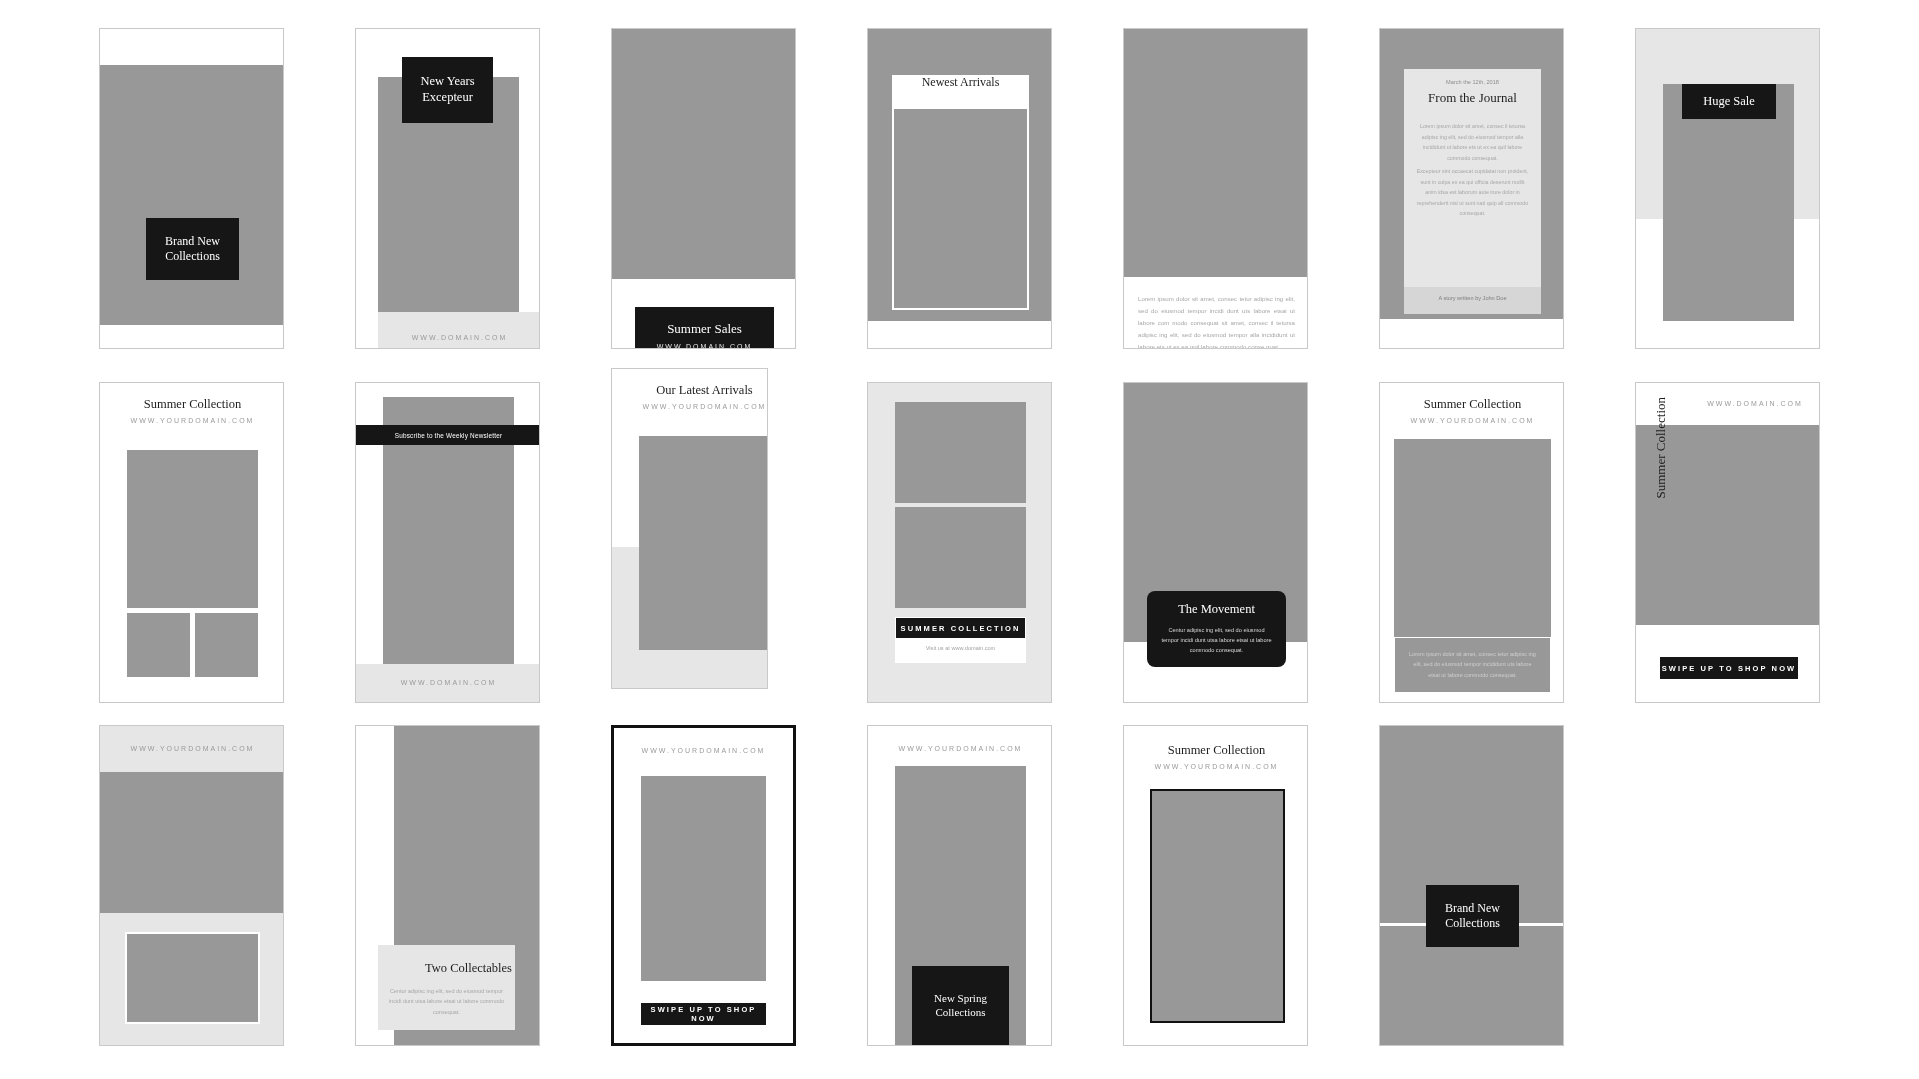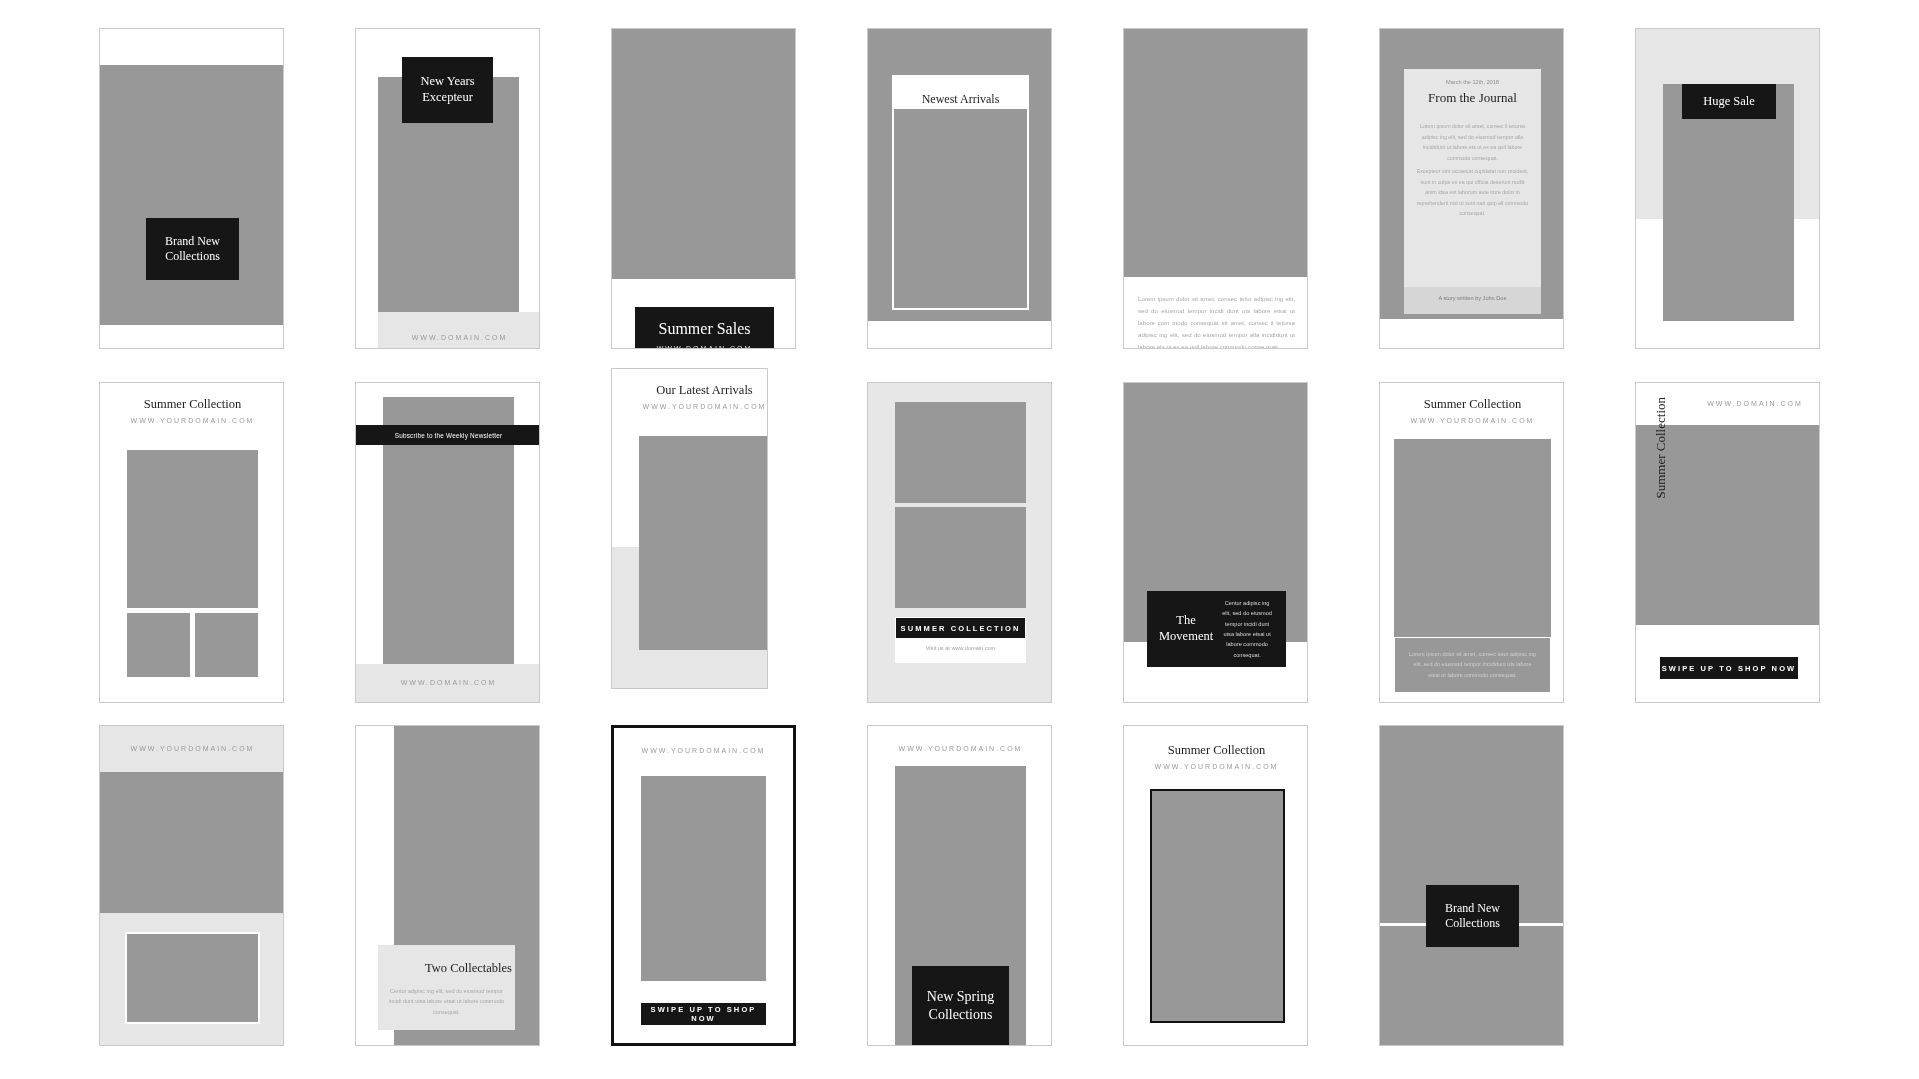--- a/index.html
+++ b/index.html
@@ -101,28 +101,28 @@
     <div class="blk" style="left:46px;top:28px;width:91px;height:66px;display:flex;align-items:center;justify-content:center;">
       <div class="ttl ttl-w" style="font-size:12.5px;white-space:pre-line;">New Years
 Excepteur</div>
     </div>
     <div class="dom center-abs" style="position:absolute;top:305px;left:22px;width:163px;">WWW.DOMAIN.COM</div>
   </div>
 
   <div class="card" style="left:611px;top:28px;width:185px;height:321px;">
     <div class="img" style="left:0;top:0;width:185px;height:250px;"></div>
     <div class="blk" style="left:23px;top:278px;width:139px;height:57px;display:flex;flex-direction:column;align-items:center;justify-content:center;gap:6px;">
-      <div class="ttl ttl-w" style="font-size:16px;">Summer Sales</div>
+      <div class="ttl ttl-w" style="font-size:13px;">Summer Sales</div>
       <div class="dom dom-w">WWW.DOMAIN.COM</div>
     </div>
   </div>
 
   <div class="card" style="left:867px;top:28px;width:185px;height:321px;">
     <div class="img" style="left:0;top:0;width:185px;height:292px;"></div>
-    <div class="white" style="left:24px;top:46px;width:137px;height:32px;display:flex;align-items:flex-end;justify-content:center;">
+    <div class="white" style="left:24px;top:46px;width:137px;height:32px;display:flex;align-items:flex-start;justify-content:center;">
       <div class="ttl" style="font-size:12px;">Newest Arrivals</div>
     </div>
     <div style="position:absolute;left:24px;top:78px;width:137px;height:203px;border:2px solid #ffffff;"></div>
 
   </div>
 
   <div class="card" style="left:1123px;top:28px;width:185px;height:321px;">
     <div class="img" style="left:0;top:0;width:185px;height:248px;"></div>
     <div class="lorem lorem-j" style="left:14px;top:264px;width:157px;">Lorem ipsum dolor sit amet, consec tetur adipisc ing elit, sed do eiusmod tempor incidi dunt uts labore etsai ut labore com modo consequat sit amet, consec il tetursa adipisc ing elit, sed do eiusmod tempor alla incididunt ut labore ets ut ex ea quil labore commodo conse quat.</div>
   </div>
@@ -177,21 +177,21 @@
     <div class="img" style="left:27px;top:124px;width:131px;height:101px;"></div>
     <div class="btn" style="left:27px;top:234px;width:131px;height:22px;border:1px solid #fff;">
       <span>SUMMER COLLECTION</span>
     </div>
     <div class="white" style="left:27px;top:256px;width:131px;height:24px;"></div>
     <div class="small" style="top:262px;left:27px;width:131px;font-size:5.6px;color:#a3a3a3;">Visit us at www.domain.com</div>
   </div>
 
   <div class="card" style="left:1123px;top:382px;width:185px;height:321px;">
     <div class="img" style="left:0;top:0;width:185px;height:259px;"></div>
-    <div class="blk" style="left:23px;top:208px;width:139px;height:76px;display:flex;flex-direction:row;align-items:center;justify-content:center;padding:0 12px;gap:7px;">
+    <div class="blk" style="left:23px;top:208px;width:139px;height:76px;display:flex;flex-direction:column;align-items:center;justify-content:center;padding:0 12px;gap:7px;border-radius:8px;">
       <div class="ttl ttl-w" style="font-size:12.5px;">The Movement</div>
       <div class="lorem lorem-w" style="position:static;width:100%;font-size:5.6px;line-height:1.85;">Centur adipisc ing elit, sed do eiusmod tempor incidi dunt utsa labore etsai ut labore commodo consequat.</div>
     </div>
   </div>
 
   <div class="card" style="left:1379px;top:382px;width:185px;height:321px;">
     <div class="ttl" style="position:absolute;top:14px;left:0;width:185px;font-size:12.5px;">Summer Collection</div>
     <div class="dom" style="position:absolute;top:34px;left:0;width:185px;">WWW.YOURDOMAIN.COM</div>
     <div class="img" style="left:14px;top:56px;width:157px;height:198px;"></div>
     <div class="img" style="left:14px;top:254px;width:157px;height:56px;border:1px solid #ffffff;"></div>
@@ -227,21 +227,21 @@
     <div class="img" style="left:27px;top:48px;width:125px;height:205px;"></div>
     <div class="btn" style="left:27px;top:275px;width:125px;height:22px;">
       <span>SWIPE UP TO SHOP NOW</span>
     </div>
   </div>
 
   <div class="card" style="left:867px;top:725px;width:185px;height:321px;">
     <div class="dom" style="position:absolute;top:19px;left:0;width:185px;">WWW.YOURDOMAIN.COM</div>
     <div class="img" style="left:27px;top:40px;width:131px;height:281px;"></div>
     <div class="blk" style="left:44px;top:240px;width:97px;height:79px;display:flex;align-items:center;justify-content:center;">
-      <div class="ttl ttl-w" style="font-size:14px;white-space:pre-line;">New Spring
+      <div class="ttl ttl-w" style="font-size:11px;white-space:pre-line;">New Spring
 Collections</div>
     </div>
   </div>
 
   <div class="card" style="left:1123px;top:725px;width:185px;height:321px;">
     <div class="ttl" style="position:absolute;top:17px;left:0;width:185px;font-size:12.5px;">Summer Collection</div>
     <div class="dom" style="position:absolute;top:37px;left:0;width:185px;">WWW.YOURDOMAIN.COM</div>
     <div class="img" style="left:26px;top:63px;width:135px;height:234px;border:2px solid #111;"></div>
   </div>
 

